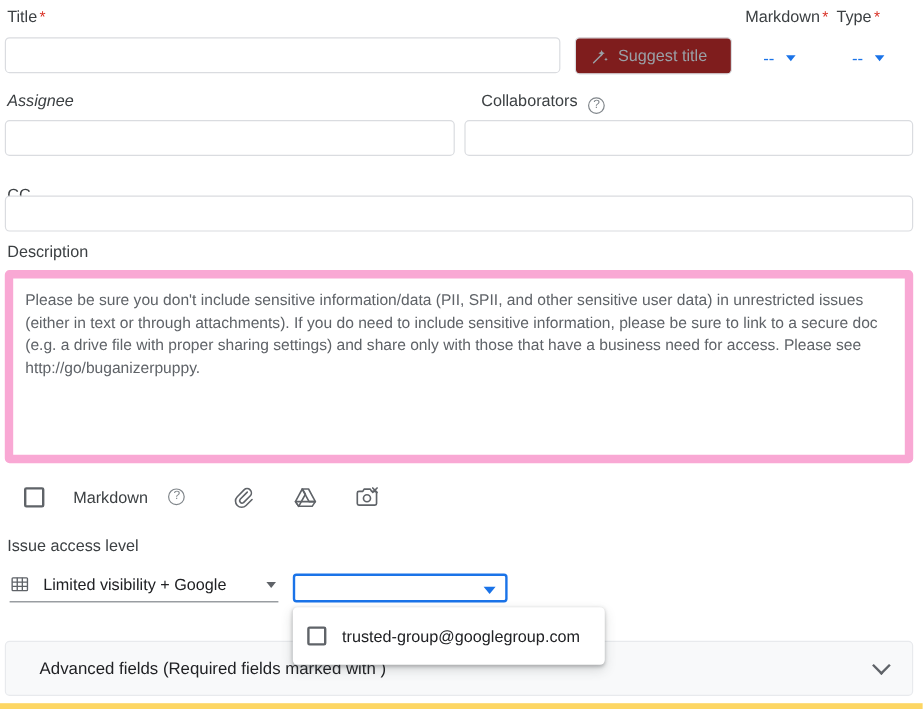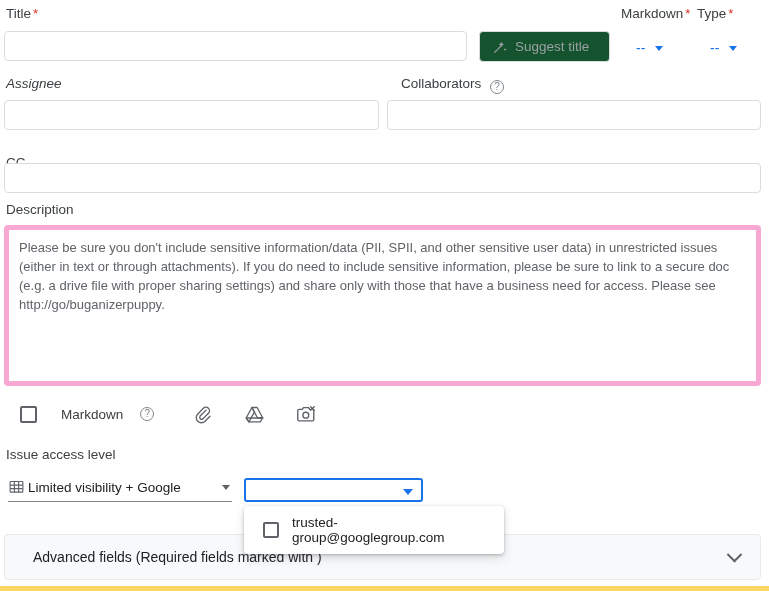--- a/index.html
+++ b/index.html
@@ -62,21 +62,21 @@
   }
   .title-input-wrap {
     position: absolute; left: 4px; top: 31px; width: 463px;
   }
   .suggest-btn {
     position: absolute;
     left: 479px; top: 31px;
     width: 131px; height: 31px;
     border: 1px solid #dadce0;
     border-radius: 4px;
-    background: #14532d;
+    background: #7f1d1d;
     display: flex;
     align-items: center;
     gap: 7px;
     padding-left: 12px;
     color: #9aa0a6;
     font-size: 13.5px;
     cursor: default;
   }
   .magic-icon { width: 16px; height: 16px; display:block; }
 
@@ -109,21 +109,21 @@
   
   .cc-label { position: absolute; left: 6px; top: 155px; }
   .cc-wrap { position: absolute; left: 4px; top: 163px; width: 757px; }
 
   
   .desc-label { position: absolute; left: 6px; top: 202px; }
   .desc-box {
     position: absolute;
     left: 4px; top: 225px;
     width: 757px; height: 161px;
-    border: 5px solid #f9a8d4;
+    border: 7px solid #f9a8d4;
     border-radius: 4px;
     background: #fff;
     padding: 8px 10px;
     font-size: 13px;
     line-height: 19px;
     color: #5f6368;
     overflow: hidden;
   }
   .desc-box p { margin: 0; }
 
@@ -158,21 +158,21 @@
   
   .access-label { position: absolute; left: 6px; top: 447px; }
   .cg-label { position: absolute; left: 245px; top: 447px; }
 
   .access-select {
     position: absolute;
     left: 8px; top: 477px;
     width: 224px; height: 25px;
     display: flex;
     align-items: center;
-    gap: 3px;
+    gap: 11px;
     font-size: 13.5px;
     color: #202124;
     border-bottom: 1px solid #80868b;
     padding-bottom: 3px;
   }
   .access-select .caret-b {
     position: absolute;
     right: 2px;
     width: 0; height: 0;
     border-left: 4.5px solid transparent;
@@ -204,21 +204,21 @@
     background: #fff;
     border-radius: 4px;
     box-shadow: 0 1px 3px rgba(60,64,67,.3), 0 4px 10px rgba(60,64,67,.18);
     padding: 8px 0;
     z-index: 10;
   }
   .cg-menu-item {
     display: flex;
     align-items: center;
     height: 32px;
-    padding: 0 19px;
+    padding: 0 12px;
     gap: 13px;
     font-size: 13.5px;
     color: #202124;
   }
   .cg-menu-check {
     width: 16px; height: 16px;
     border: 2px solid #5f6368;
     border-radius: 2px;
     background: #fff;
     flex: none;

